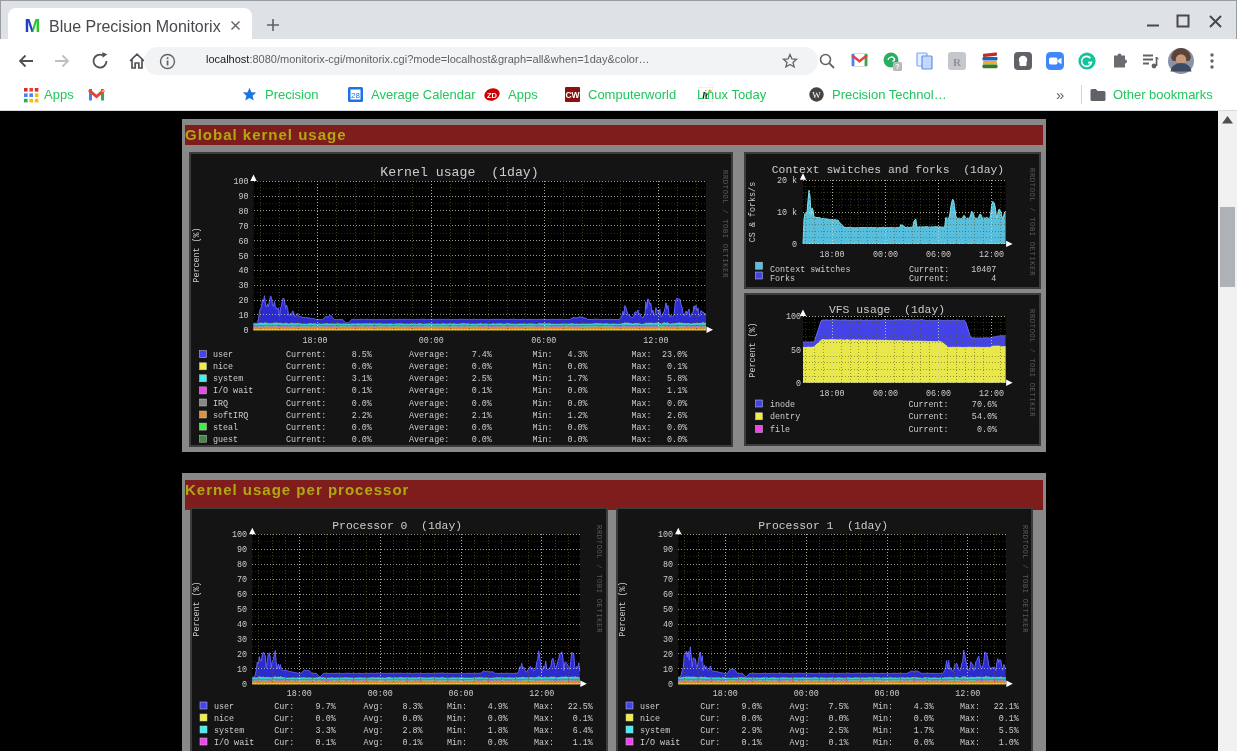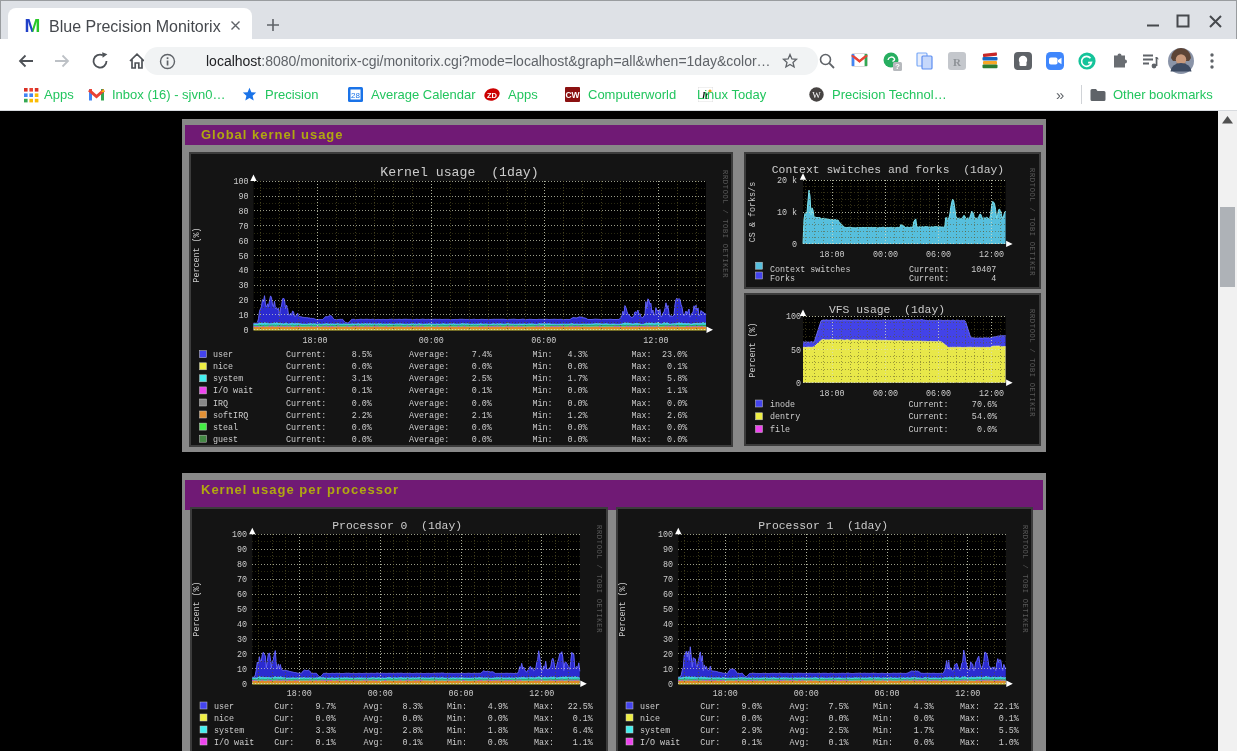--- a/index.html
+++ b/index.html
@@ -2,27 +2,27 @@
 <html><head><meta charset="utf-8"><style>
 *{margin:0;padding:0;box-sizing:border-box}
 html,body{width:1237px;height:751px;overflow:hidden;background:#000;font-family:"Liberation Sans",sans-serif}
 .abs{position:absolute}
 #win{position:relative;width:1237px;height:751px}
 #tabstrip{position:absolute;left:0;top:0;width:1237px;height:39px;background:#dee1e6;border-top:1px solid #999c9f;border-left:1px solid #999c9f;border-right:1px solid #999c9f}
 #tab{position:absolute;left:8px;top:8px;width:244px;height:31px;background:#fff;border-radius:8px 8px 0 0}
 #tabtitle{position:absolute;left:49px;top:18px;font-size:16px;color:#45484d;white-space:nowrap}
 #toolbar{position:absolute;left:0;top:39px;width:1237px;height:39px;background:#fff}
 #omni{position:absolute;left:144px;top:47px;width:674px;height:28px;background:#f1f3f4;border-radius:14px}
-#urltext{position:absolute;left:206px;top:53px;font-size:14px;color:#5f6368;white-space:nowrap}
+#urltext{position:absolute;left:206px;top:53px;font-size:11px;color:#5f6368;white-space:nowrap}
 #bookmarks{position:absolute;left:0;top:78px;width:1237px;height:33px;background:#fff;border-bottom:1px solid #d7dade}
 .bm{position:absolute;top:78px;height:33px;display:flex;align-items:center;font-size:13px;color:#22c55e;white-space:nowrap}
 #page{position:absolute;left:0;top:111px;width:1218px;height:640px;background:#000;overflow:hidden}
 #scroll{position:absolute;left:1218px;top:111px;width:19px;height:640px;background:#f1f1f1}
 .panel{position:absolute;background:#888888}
-.ptitle{position:absolute;background:#701a75;color:#b0a810;font-weight:bold;font-size:13px;line-height:19.5px;padding-left:16px;letter-spacing:1px}
+.ptitle{position:absolute;background:#7f1d1d;color:#b0a810;font-weight:bold;font-size:15px;line-height:19.5px;padding-left:0;letter-spacing:1px}
 .gbox{position:absolute;background:#141414;border:2px solid #3c3c3c;opacity:0.999}
 </style></head><body>
 <div id="win">
 <div id="tabstrip"></div>
     <div id="tab"></div>
     <svg class="abs" style="left:24px;top:17px" width="17" height="17" viewBox="0 0 17 17">
 <defs>
         <linearGradient id="mg" x1="0" y1="0" x2="1" y2="0">
           <stop offset="0.48" stop-color="#2040c8"></stop>
           <stop offset="0.52" stop-color="#28c828"></stop>
@@ -150,21 +150,20 @@
     </svg>
     <div class="bm" style="left:44px">Apps</div>
     <svg class="abs" style="left:88px;top:88px" width="17" height="13" viewBox="0 0 17 13">
       <path d="M1.5 12.5 V2 L8.5 8 L15.5 2 V12.5" fill="none" stroke-width="0"></path>
       <rect x="1" y="1" width="3" height="11.5" fill="#4285f4"></rect>
       <rect x="13" y="1" width="3" height="11.5" fill="#34a853"></rect>
       <path d="M1 2.2 L8.5 8.6 L16 2.2" stroke="#ea4335" stroke-width="3" fill="none"></path>
       <path d="M1 1 L4 1 L4 4 Z" fill="#ea4335"></path>
       <path d="M13 4 L16 1 L16 4 Z" fill="#fbbc04"></path>
     </svg>
-    <div class="bm" style="left:112px">Inbox (16) - sjvn0…</div>
     <svg class="abs" style="left:242px;top:87px" width="15" height="15" viewBox="0 0 15 15">
       <path d="M7.5 0.8 L9.4 5.2 14.2 5.6 10.6 8.8 11.7 13.5 7.5 11 3.3 13.5 4.4 8.8 0.8 5.6 5.6 5.2 Z" fill="#1a73e8"></path>
     </svg>
     <div class="bm" style="left:265px">Precision</div>
     <svg class="abs" style="left:348px;top:87px" width="15" height="15" viewBox="0 0 15 15">
       <rect width="15" height="15" rx="1.5" fill="#1a73e8"></rect>
       <rect x="2.5" y="2.5" width="10" height="10" fill="#fff"></rect>
       <text x="7.5" y="11" font-size="8" fill="#1a73e8" text-anchor="middle" font-family="Liberation Sans">28</text>
     </svg>
     <div class="bm" style="left:371px">Average Calendar</div>

